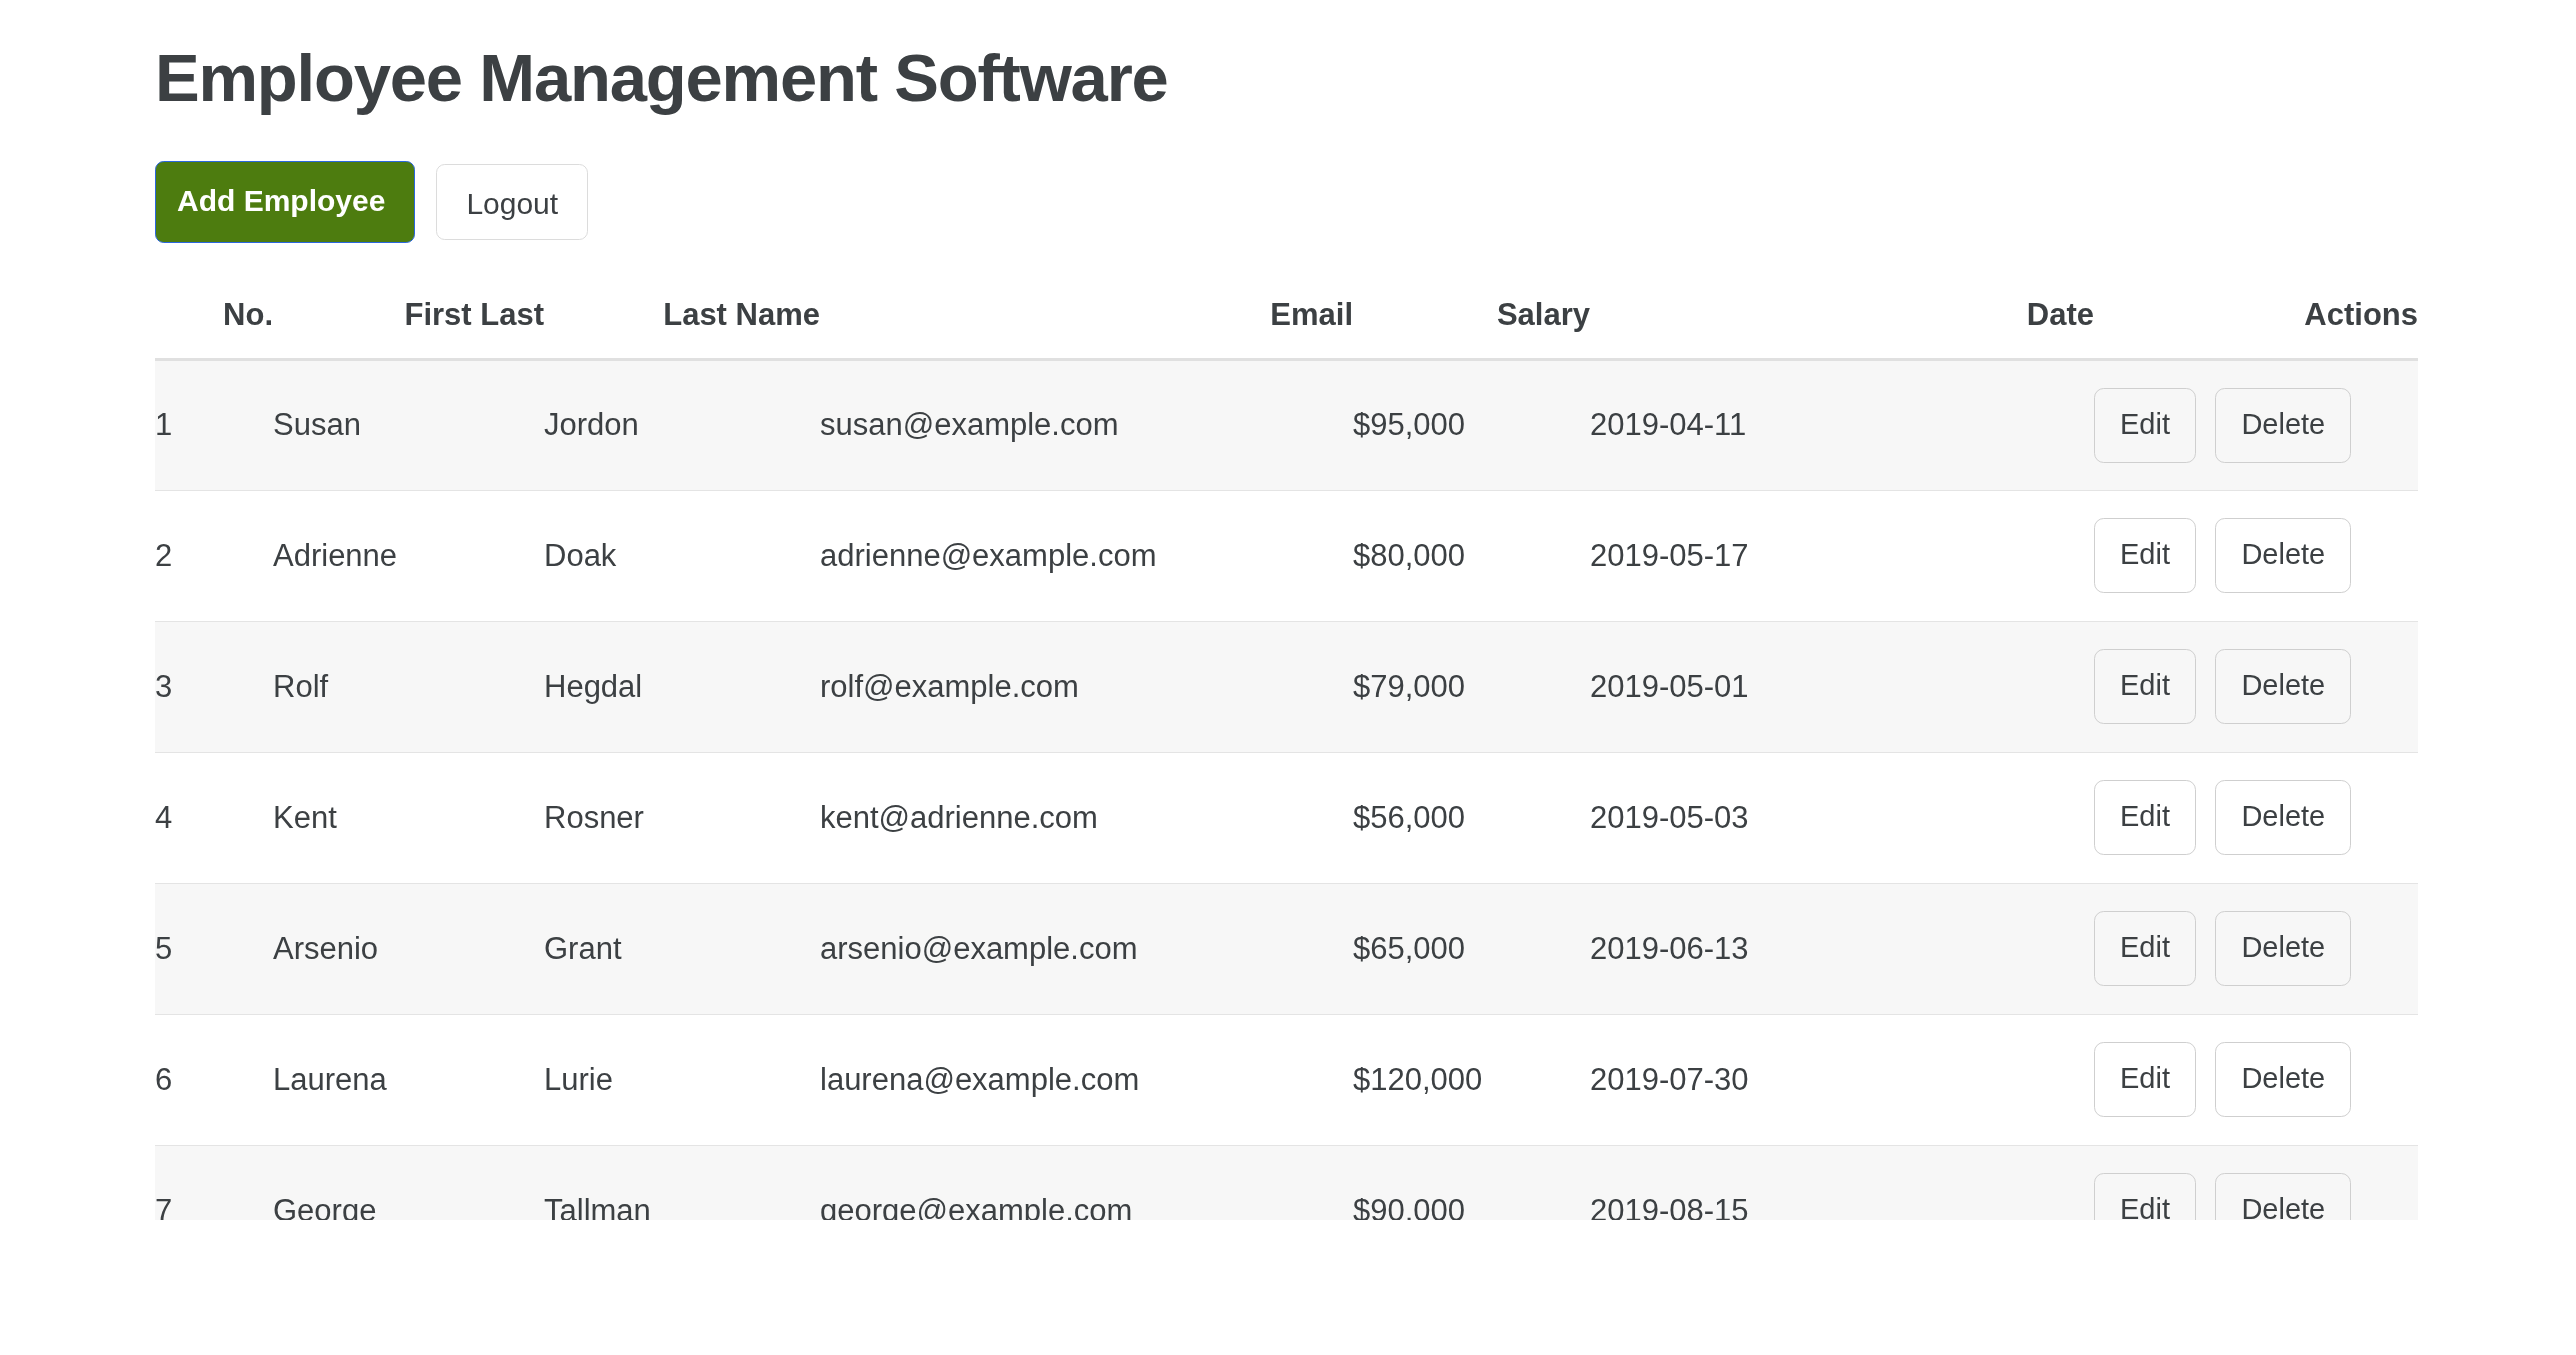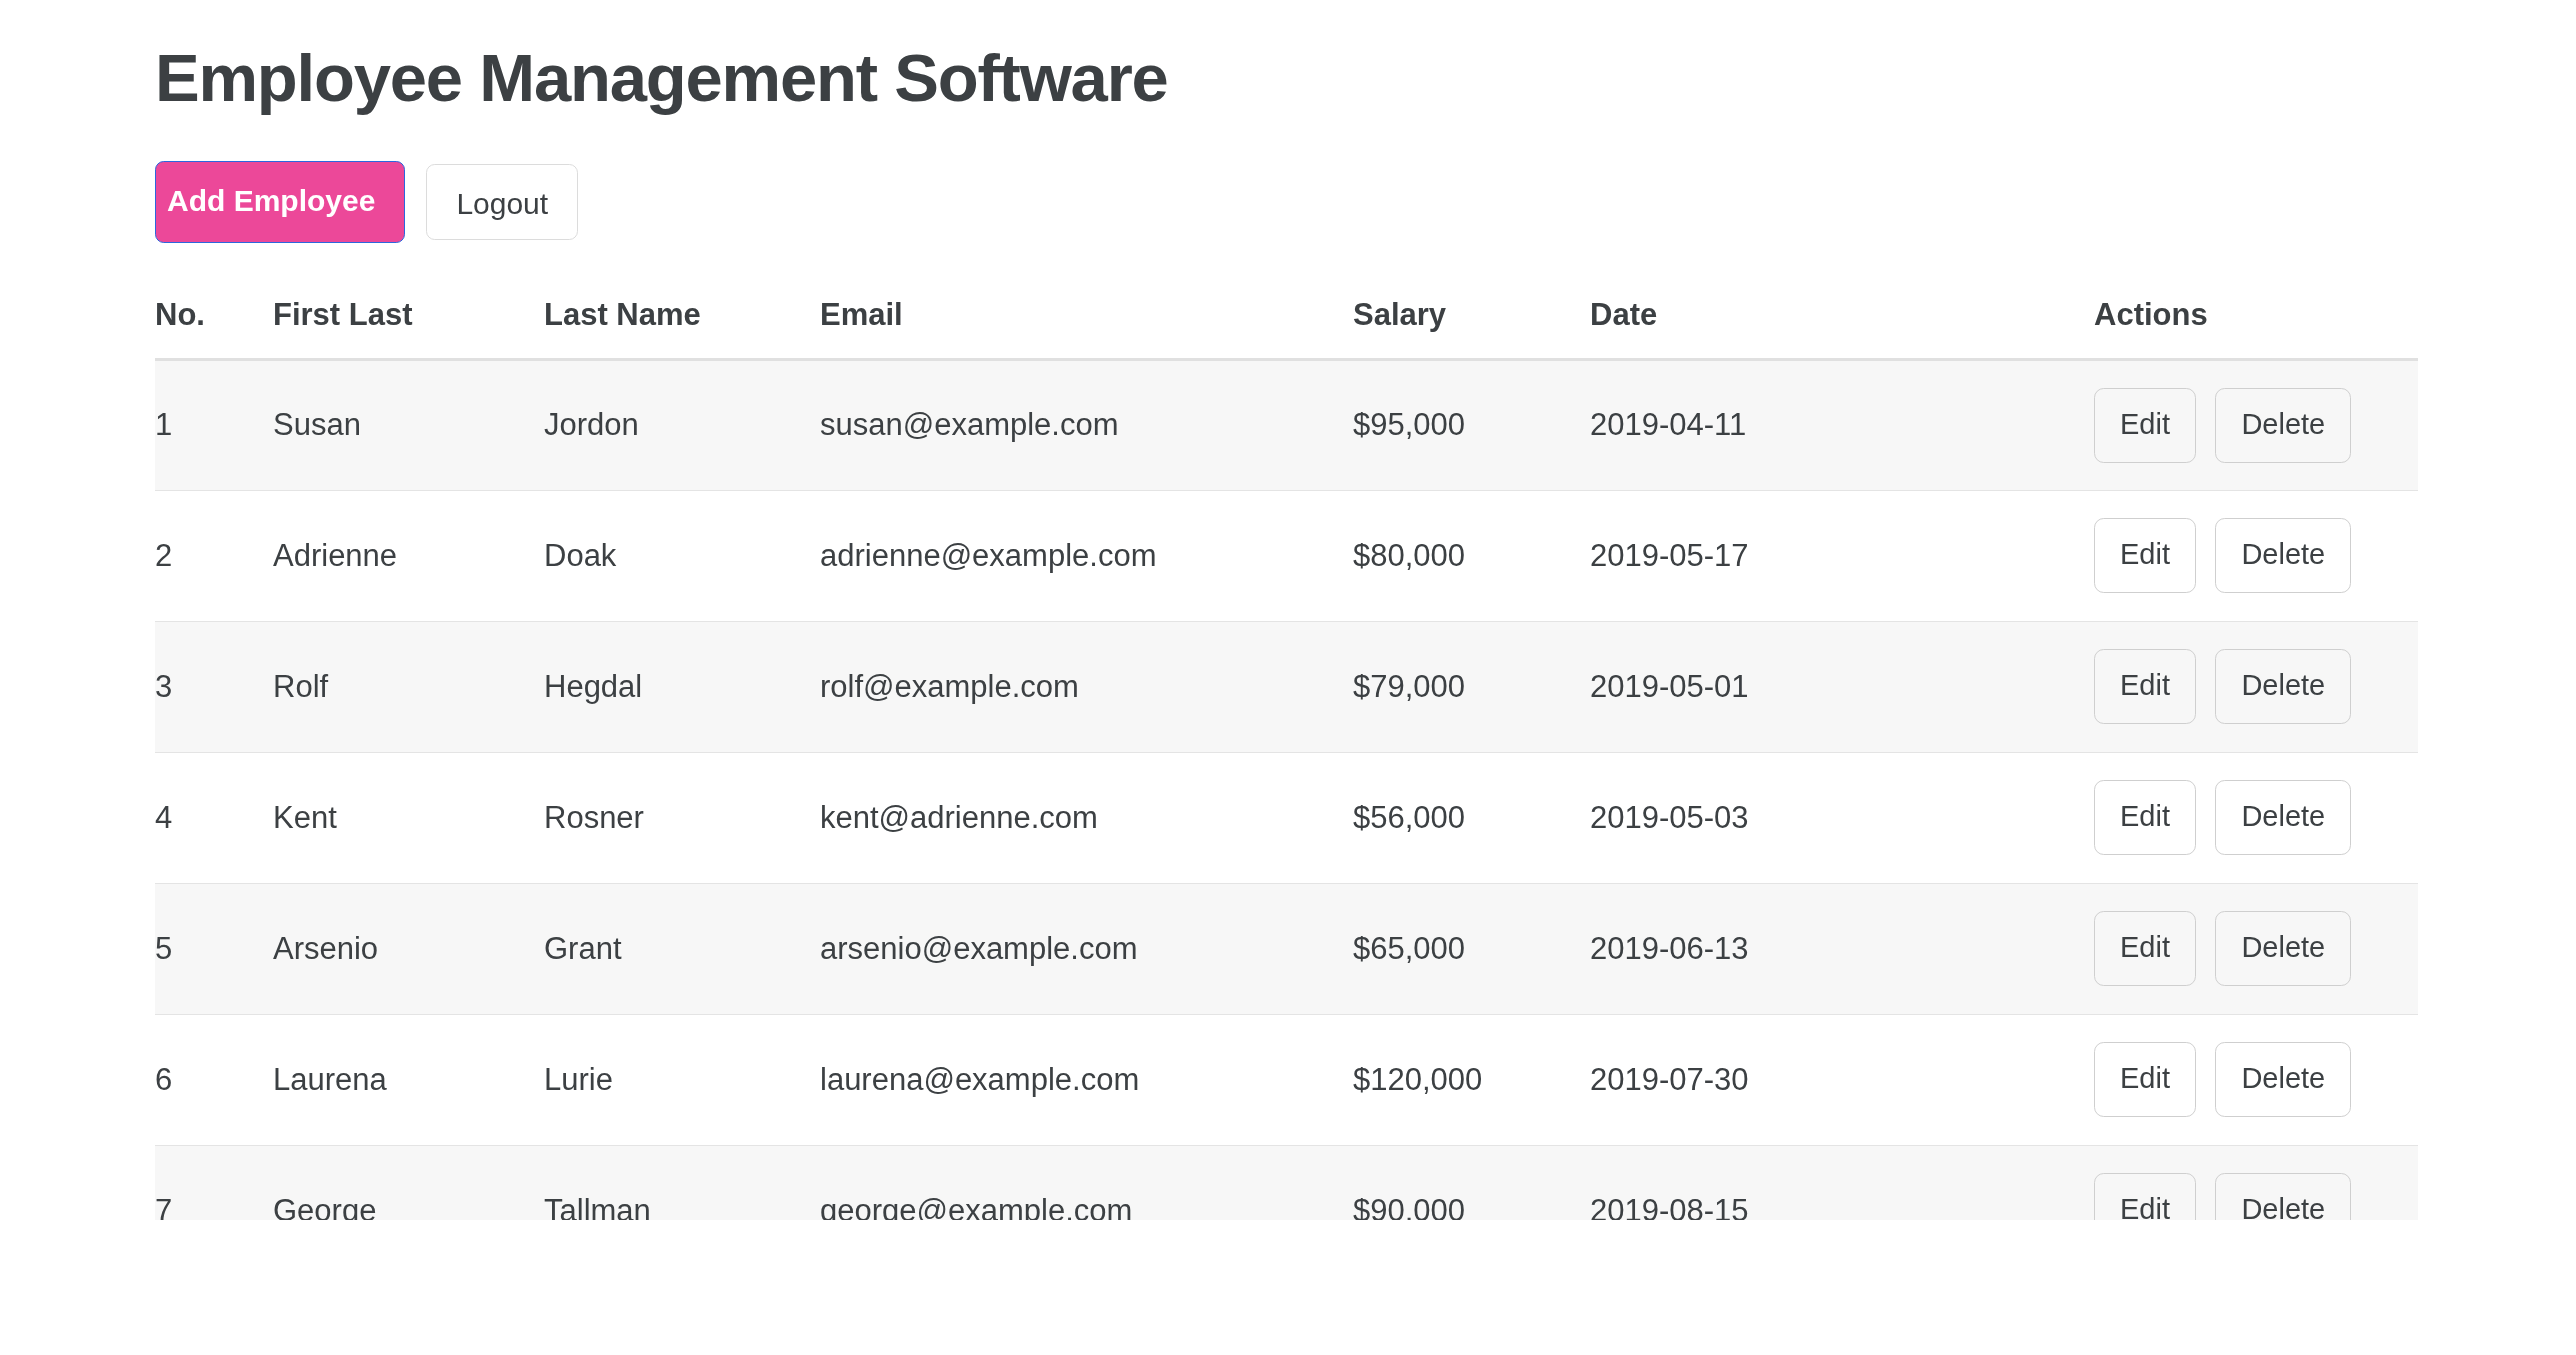--- a/index.html
+++ b/index.html
@@ -50,46 +50,46 @@
   }
   .btn {
     font-family: "Liberation Sans", sans-serif;
     font-size: 30px;
     line-height: 1;
     border-radius: 8.7px;
     cursor: pointer;
     white-space: nowrap;
   }
   .btn-primary {
-    background: #ec4899;
+    background: #4d7c0f;
     color: #ffffff;
     border: 1px solid #2b67de;
     font-weight: bold;
-    padding: 24px 29px 26px 11px;
+    padding: 24px 29px 26px 21px;
   }
   .btn-secondary {
     background: #ffffff;
     color: #3c4043;
     border: 1px solid #dcdcdc;
     font-weight: normal;
     padding: 24px 29px 20px 29px;
   }
 
   
   .table-wrap {
     margin-top: 54px;
     width: 2263px;
   }
   table.emp-table {
     width: 100%;
     border-collapse: collapse;
     table-layout: fixed;
   }
   table.emp-table th {
-    text-align: left;
+    text-align: right;
     font-size: 31px;
     font-weight: bold;
     color: #3c4043;
     padding: 0 0 25px 0;
     border-bottom: 3.9px solid #e0e0e0;
     vertical-align: bottom;
   }
   table.emp-table td {
     font-size: 31px;
     font-weight: normal;

